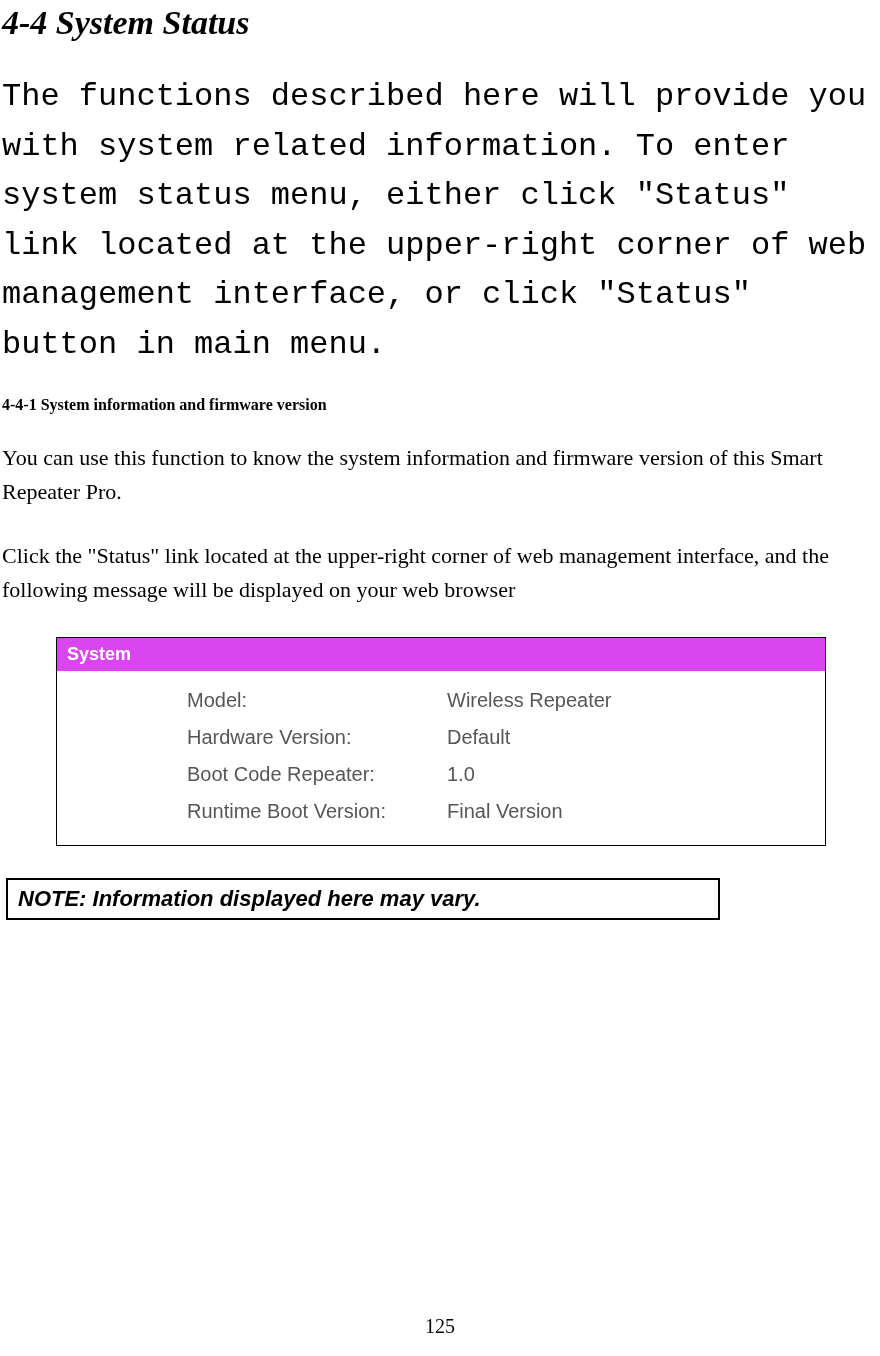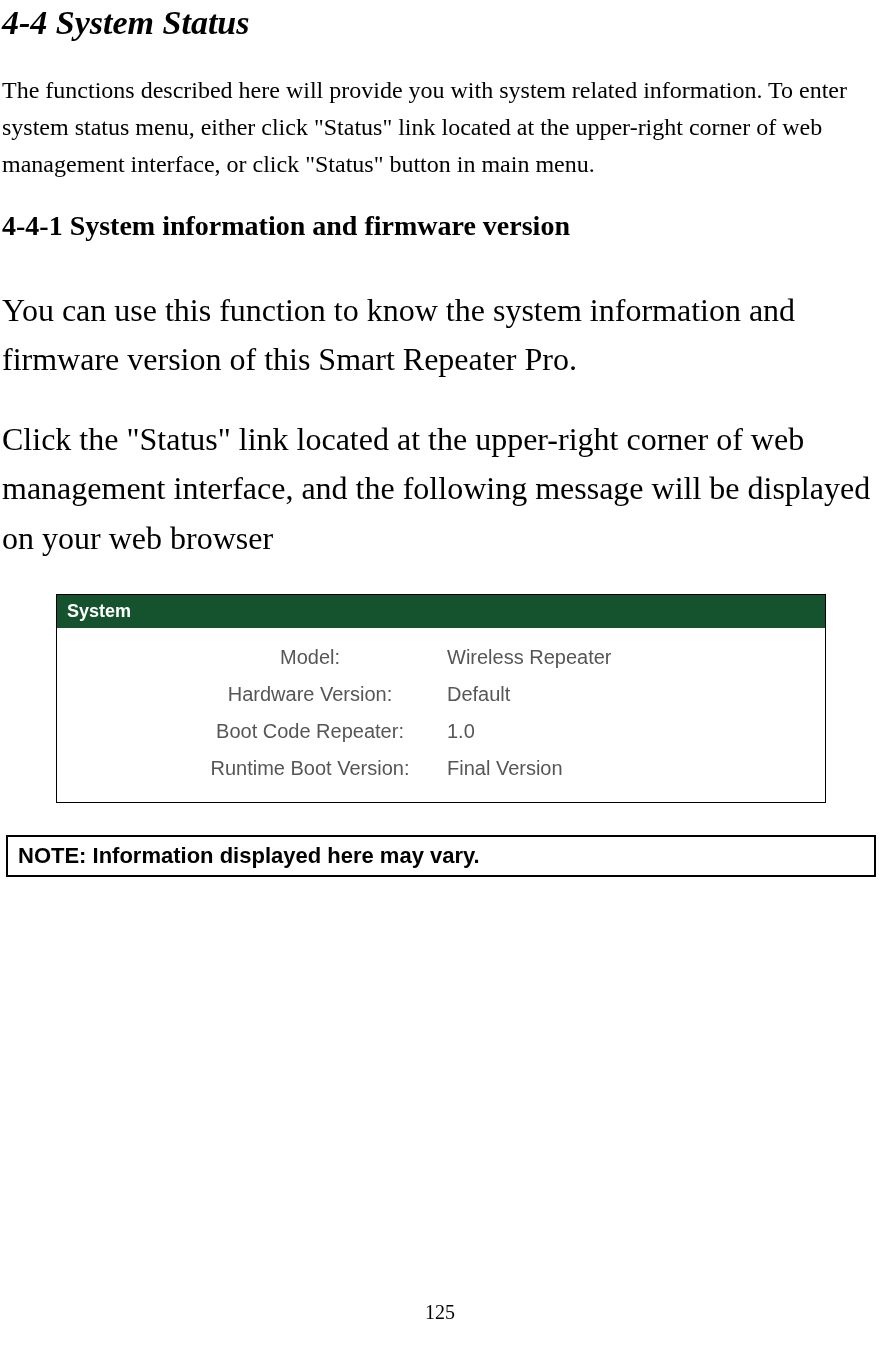--- a/index.html
+++ b/index.html
@@ -17,44 +17,45 @@
       padding: 0 2px;
     }
     .heading-main {
       font-size: 34px;
       font-weight: bold;
       font-style: italic;
       margin-top: 4px;
       margin-bottom: 30px;
     }
     .intro-para {
-      font-size: 24px;
+      font-size: 32px;
       line-height: 1.55;
       margin-bottom: 26px;
+      font-family: Liberation Mono, monospace;
     }
     .sub-heading {
-      font-size: 28px;
+      font-size: 16px;
       font-weight: bold;
-      margin-bottom: 44px;
+      margin-bottom: 27px;
     }
     .body-para {
-      font-size: 32px;
+      font-size: 22px;
       line-height: 1.55;
       margin-bottom: 30px;
     }
     .screenshot-frame {
       border: 1px solid #000;
       width: 770px;
       margin-left: 54px;
       margin-top: 10px;
       margin-bottom: 32px;
       padding: 0;
     }
     .sys-header {
-      background: #14532d;
+      background: #d946ef;
       color: #fff;
       font-family: Arial, Helvetica, sans-serif;
       font-weight: bold;
       font-size: 18px;
       padding: 6px 10px;
       width: 100%;
     }
     .sys-table {
       font-family: Arial, Helvetica, sans-serif;
       font-size: 20px;
@@ -63,38 +64,39 @@
       margin-bottom: 22px;
       margin-left: 130px;
     }
     .sys-row {
       display: flex;
       align-items: baseline;
       margin-bottom: 14px;
     }
     .sys-label {
       width: 260px;
-      text-align: center;
+      text-align: left;
       padding-right: 14px;
     }
     .sys-value {
       color: #565656;
     }
     .note-box {
       border: 2px solid #000;
-      width: 870px;
+      width: 714px;
       margin-left: 4px;
       padding: 6px 10px;
       font-family: Arial, Helvetica, sans-serif;
       font-size: 22px;
       font-weight: bold;
+      font-style: italic;
     }
     .page-num {
       position: absolute;
-      bottom: 32px;
+      bottom: 18px;
       width: 100%;
       text-align: center;
       font-size: 20px;
       left: 0;
     }
   </style>
 </head>
 <body>
 
 <h1 class="heading-main">4-4 System Status</h1>

